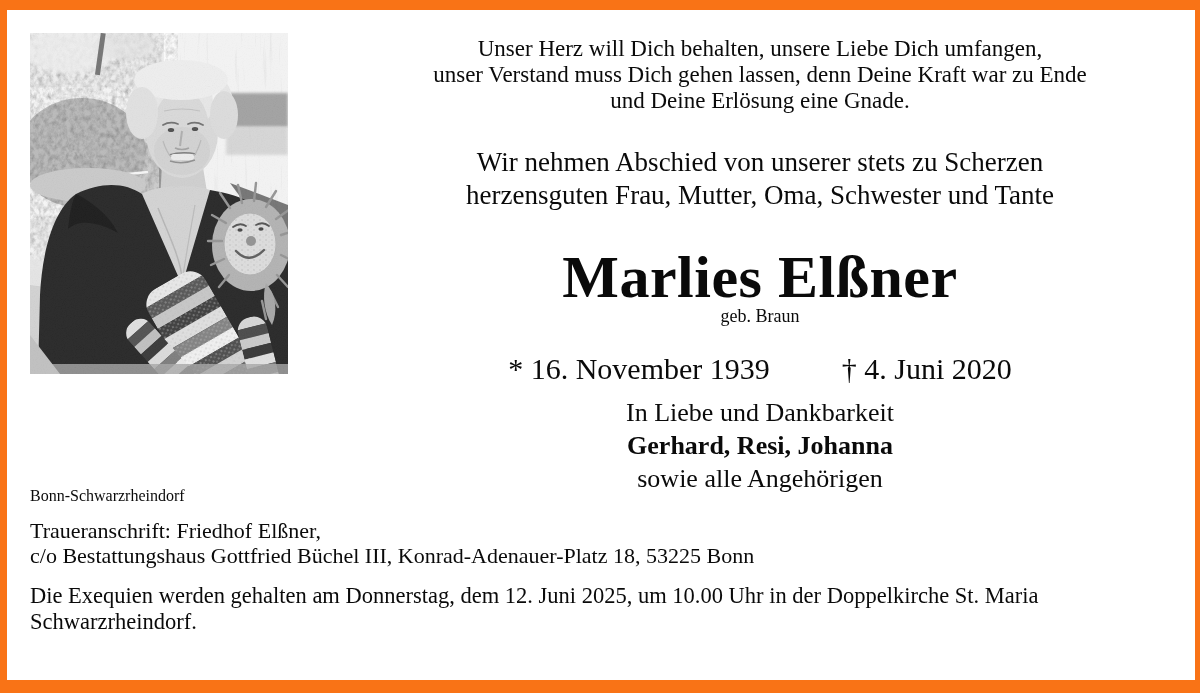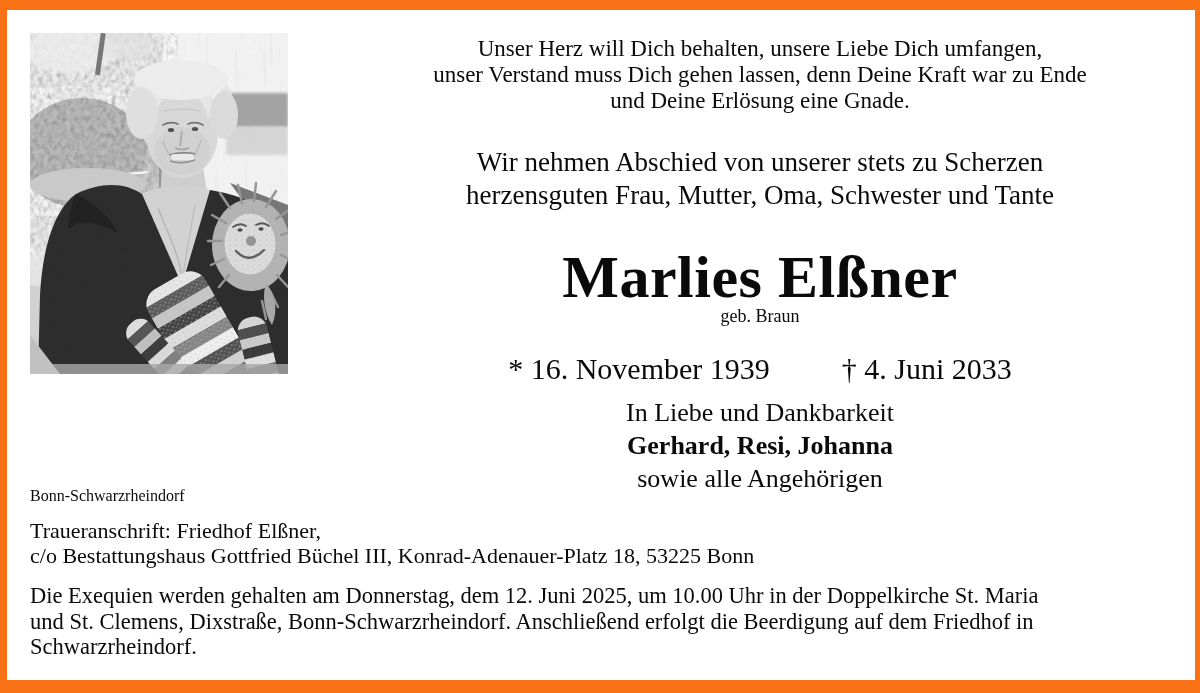--- a/index.html
+++ b/index.html
@@ -220,34 +220,33 @@
   <div class="center-col farewell">
     <div class="line">Wir nehmen Abschied von unserer stets zu Scherzen</div>
     <div class="line">herzensguten Frau, Mutter, Oma, Schwester und Tante</div>
   </div>
 
   <div class="center-col name">Marlies Elßner</div>
   <div class="center-col maiden">geb. Braun</div>
 
   <div class="dates">
     <span class="line">* 16. November 1939</span>
-    <span class="line">† 4. Juni 2033</span>
+    <span class="line">† 4. Juni 2020</span>
   </div>
 
   <div class="center-col mourning">
     <div class="line">In Liebe und Dankbarkeit</div>
     <div class="line bold">Gerhard, Resi, Johanna</div>
     <div class="line">sowie alle Angehörigen</div>
   </div>
 
   <div class="left-col place">Bonn-Schwarzrheindorf</div>
 
   <div class="left-col address">
     <div class="line">Traueranschrift: Friedhof Elßner,</div>
     <div class="line">c/o Bestattungshaus Gottfried Büchel III, Konrad-Adenauer-Platz 18, 53225 Bonn</div>
   </div>
 
   <div class="left-col service">
     <div class="line">Die Exequien werden gehalten am Donnerstag, dem 12. Juni 2025, um 10.00 Uhr in der Doppelkirche St. Maria</div>
-    <div class="line">und St. Clemens, Dixstraße, Bonn-Schwarzrheindorf. Anschließend erfolgt die Beerdigung auf dem Friedhof in</div>
     <div class="line">Schwarzrheindorf.</div>
   </div>
 </div>
 
 </body></html>

